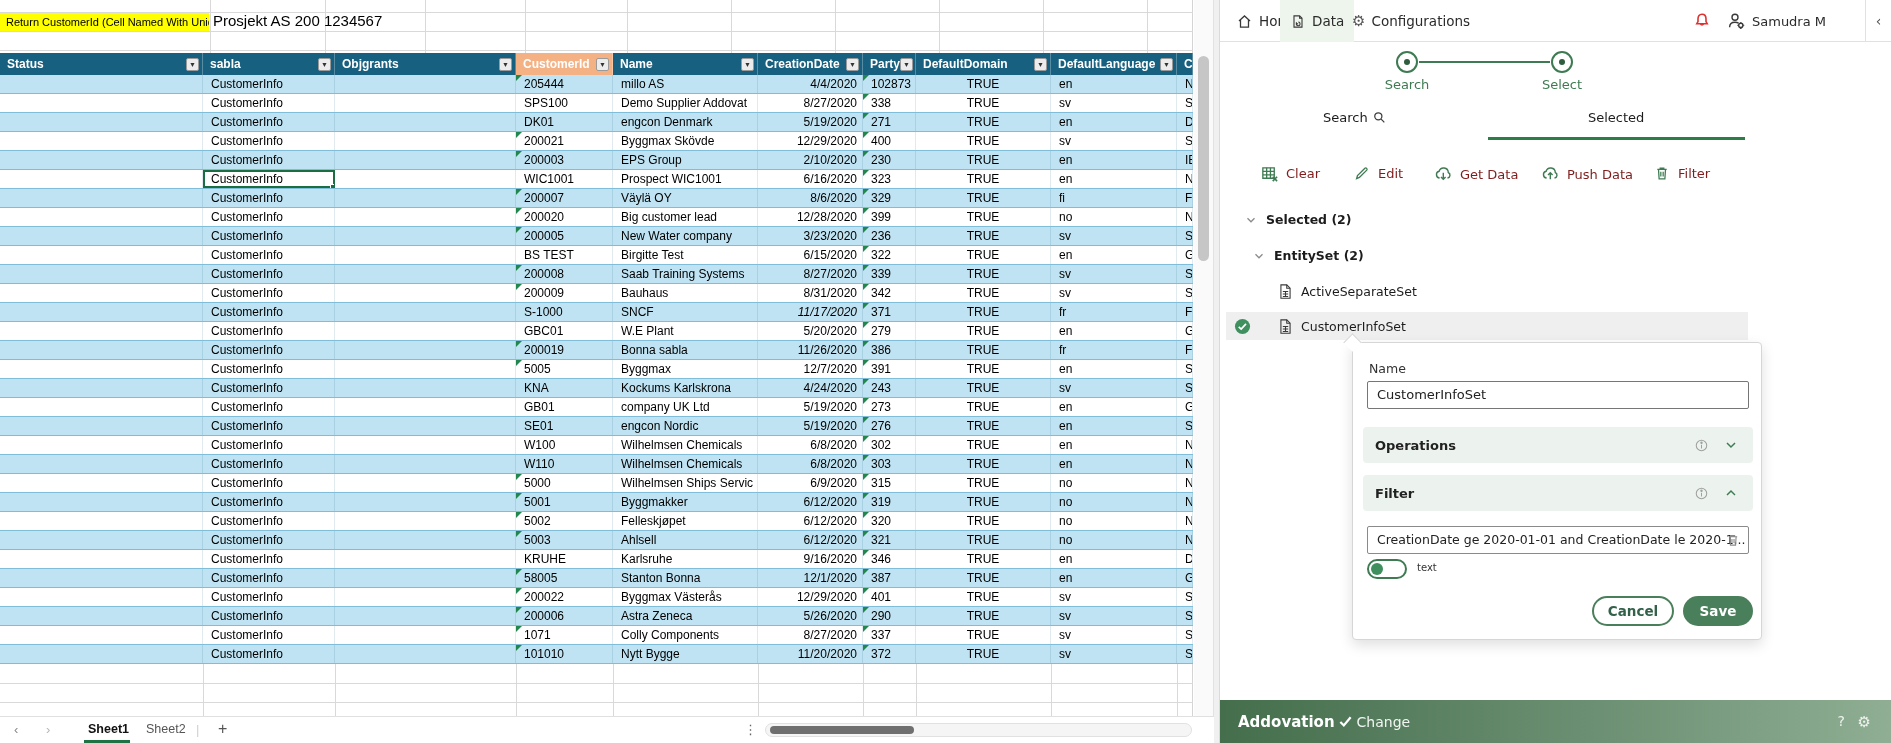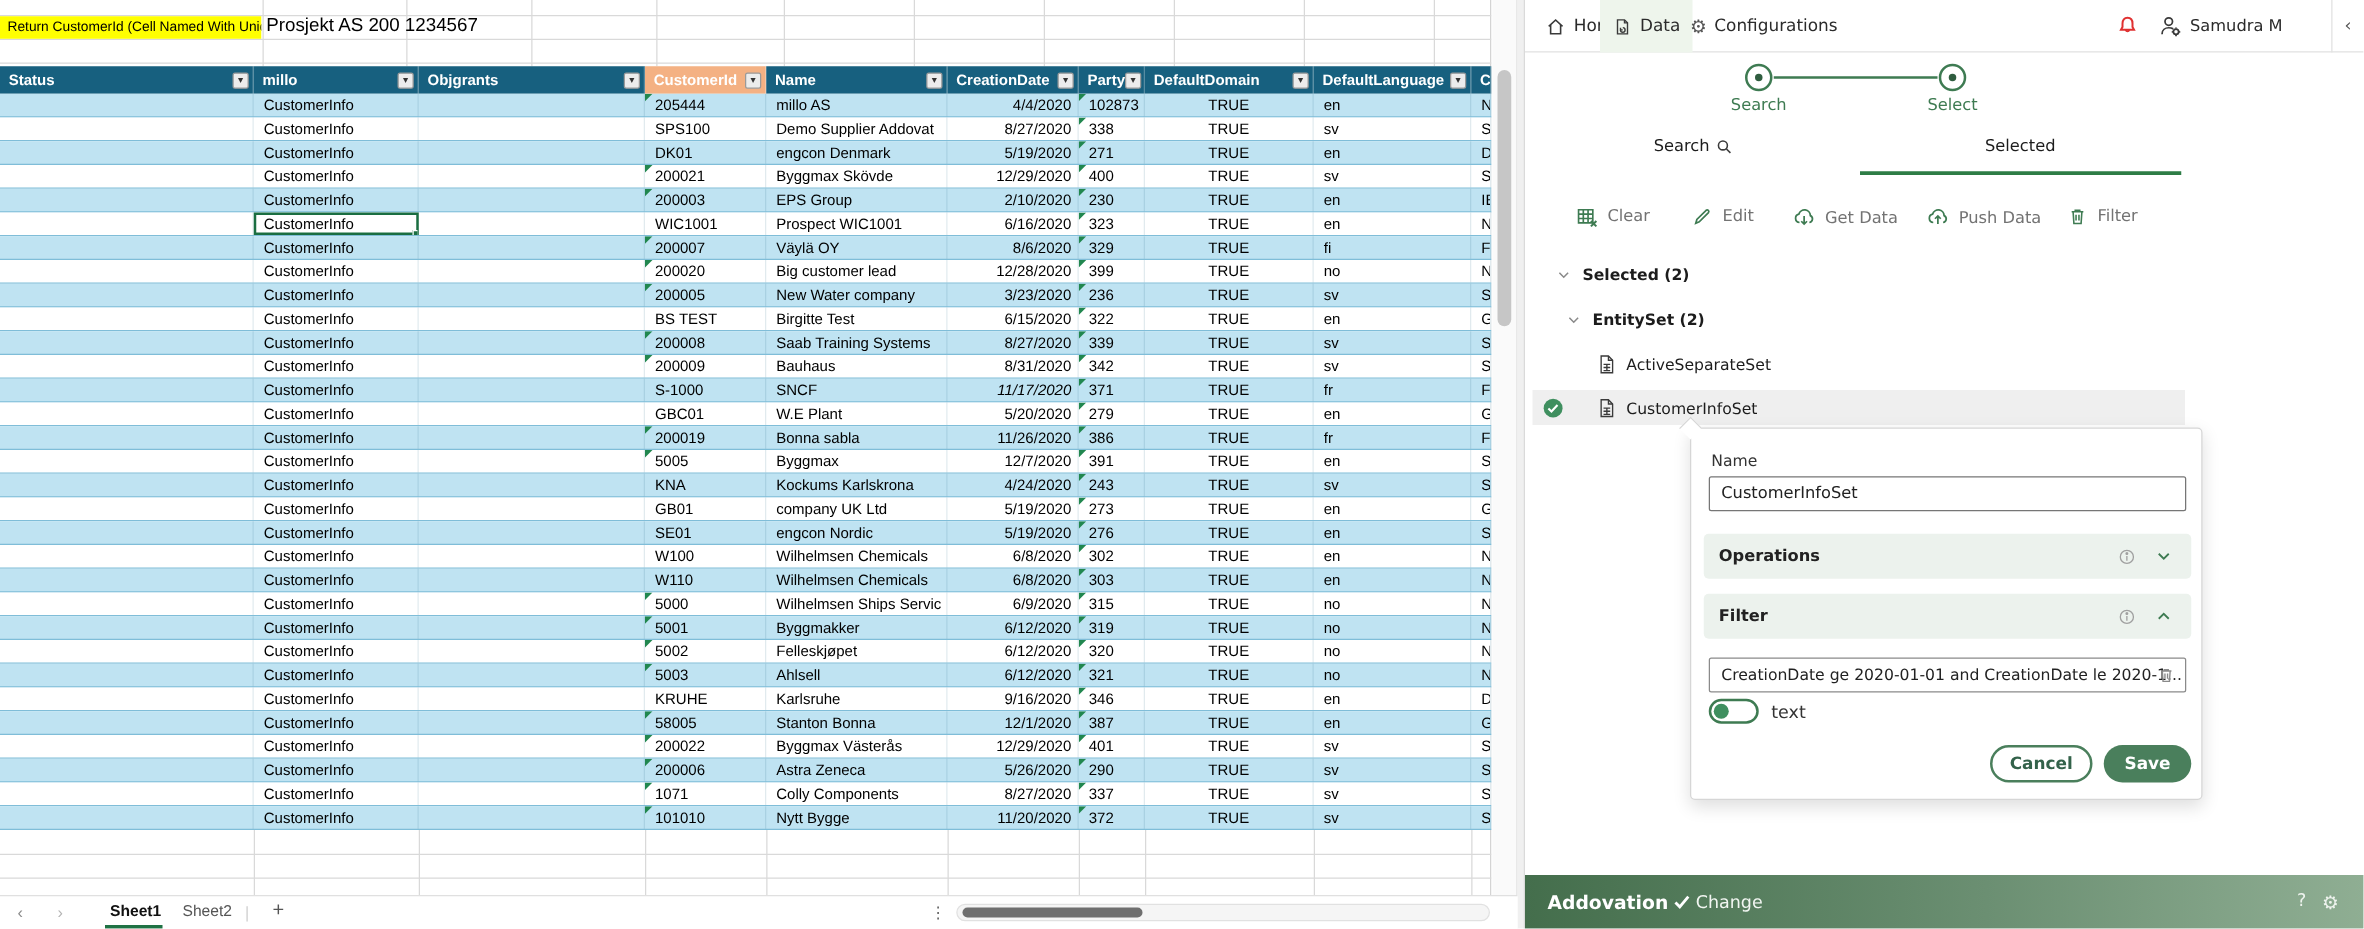--- a/index.html
+++ b/index.html
@@ -56,21 +56,21 @@
   .userchip { position:absolute; top:0; height:42px; display:flex; align-items:center; gap:6px; font-size:13px; color:#2b2b2b; }
 
   .stepcircle { position:absolute; width:22px; height:22px; border:2px solid #3e7b52; border-radius:50%; background:#fff; }
   .stepcircle::after { content:""; position:absolute; left:6px; top:6px; width:6px; height:6px; background:#2f5d3f; border-radius:50%; }
   #stepline { position:absolute; height:2px; background:#3e7b52; }
   .steplabel { position:absolute; width:70px; text-align:center; font-size:13px; color:#3e7b52; }
 
   .ptab { position:absolute; font-size:13px; color:#1c1c1c; display:flex; align-items:center; gap:4px; }
   #tabunderline { position:absolute; height:3px; background:#2e7d46; }
 
-  .actionitem { position:absolute; top:164px; display:flex; align-items:center; gap:7px; font-size:13px; color:#737373; }
+  .actionitem { position:absolute; top:164px; display:flex; align-items:center; gap:7px; font-size:13px; color:#7f1d1d; }
 
   .treerow { position:absolute; display:flex; align-items:center; gap:8px; font-size:12.5px; color:#1c1c1c; font-weight:bold; }
   .treeleaf { font-weight:normal; }
   #treesel { position:absolute; left:6px; top:312px; width:522px; height:28px; background:#efefef; }
 
   #popup { position:absolute; left:132px; top:342px; width:410px; height:298px; background:#fff; border:1px solid #d6d6d6;
            border-radius:4px; box-shadow:0 5px 14px rgba(0,0,0,.13); z-index:5; }
   #popupcaret { position:absolute; left:126px; top:336px; width:13px; height:13px; background:#fff; border-left:1px solid #d6d6d6;
                 border-top:1px solid #d6d6d6; transform:rotate(45deg); z-index:6; }
   .plabel { position:absolute; font-size:12.5px; color:#333; }
@@ -114,21 +114,21 @@
         <div class="gh" style="left: 0px; top: 50px; width: 1193px;"></div>
       </div>
     <div class="infocell">Return CustomerId (Cell Named With Unique ID)</div>
     <div class="infoval">Prosjekt AS 200 1234567</div>
     <div id="thead">
         <div class="hcell" style="width: 203px;">
           <span>Status</span>
           <div class="filterbtn">▼</div>
         </div>
         <div class="hcell" style="width: 132px;">
-          <span>millo</span>
+          <span>sabla</span>
           <div class="filterbtn">▼</div>
         </div>
         <div class="hcell" style="width: 181px;">
           <span>Objgrants</span>
           <div class="filterbtn">▼</div>
         </div>
         <div class="hcell hl" style="width: 97px;">
           <span>CustomerId</span>
           <div class="filterbtn">▼</div>
         </div>
@@ -764,21 +764,21 @@
         <svg width="16" height="16" viewBox="0 0 20 20" fill="none" stroke="#8a8a8a" stroke-width="1.4">
             <path d="M4.8 6 H15.2 M8 6 V4.6 H12 V6"></path>
             <path d="M6.1 6 L6.8 16.4 H13.2 L13.9 6"></path>
             <path d="M8.7 8.6 V13.8 M11.3 8.6 V13.8"></path>
           </svg>
       </div>
 
       <div class="togglepill" style="left:14px; top:216px;">
           <div class="toggleknob"></div>
         </div>
-      <div class="plabel" style="left:64px; top:219px; font-size:14px;">text</div>
+      <div class="plabel" style="left:64px; top:219px; font-size:10px;">text</div>
 
       <div class="pillbtn" id="cancelbtn">Cancel</div>
       <div class="pillbtn" id="savebtn">Save</div>
     </div>
 
     <div id="pfooter">
       <span class="brand">Addovation</span>
       <span style="margin-left:3px;">
         <svg width="15" height="15" viewBox="0 0 16 16" fill="none" stroke="#fff" stroke-width="2.4">
             <polyline points="2.5,8.5 6.2,12.2 13.5,3.5"></polyline>

